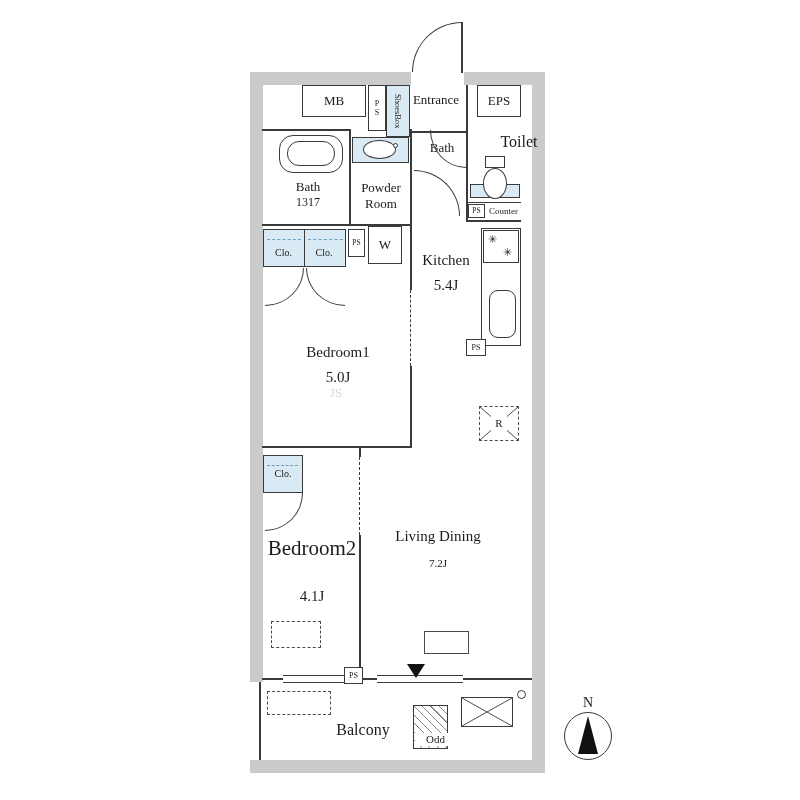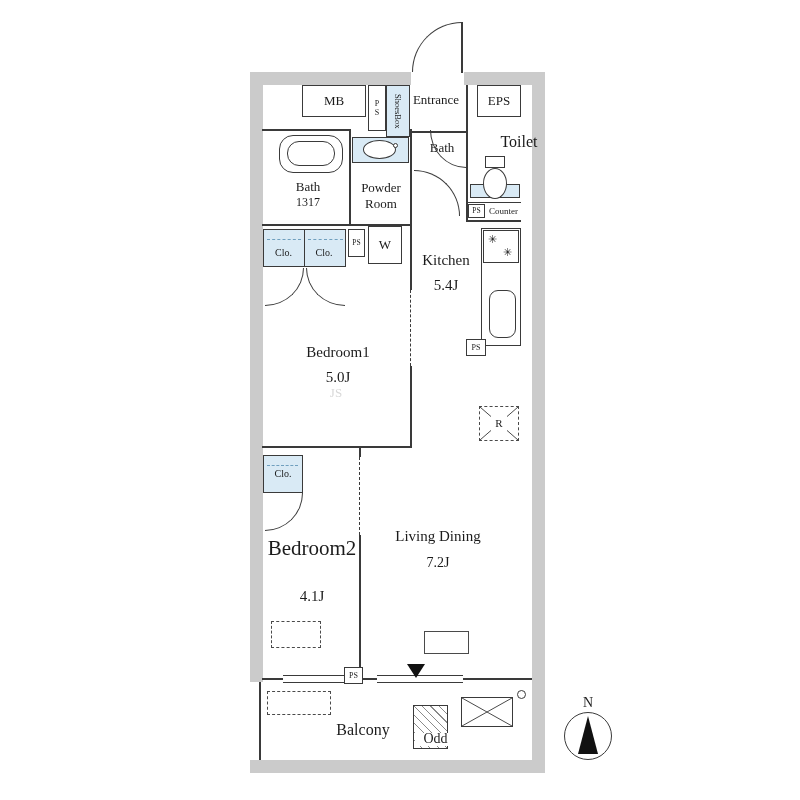--- a/index.html
+++ b/index.html
@@ -159,21 +159,21 @@
       <span>Bedroom2</span>
     </div>
   <div class="abs lbl" style="left:262px;top:588px;width:100px;height:18px;font-size:15px">
       <span>4.1J</span>
     </div>
   <div class="abs dashbox" style="left:271px;top:621px;width:50px;height:27px"></div>
 
   <div class="abs lbl" style="left:382px;top:528px;width:112px;height:18px;font-size:15px">
       <span>Living Dining</span>
     </div>
-  <div class="abs lbl" style="left:382px;top:554px;width:112px;height:18px;font-size:14px">
+  <div class="abs lbl" style="left:382px;top:554px;width:112px;height:18px;font-size:11px">
       <span>7.2J</span>
     </div>
   <div class="abs" style="left:424px;top:631px;width:45px;height:23px;border:1px solid #4a4a4a"></div>
 
   <div class="abs dashbox" style="left:479px;top:406px;width:40px;height:35px">
     <svg width="38" height="33" style="position:absolute;left:0;top:0">
         <line x1="0" y1="0" x2="38" y2="33" stroke="#4a4a4a" stroke-width="1"></line>
         <line x1="38" y1="0" x2="0" y2="33" stroke="#4a4a4a" stroke-width="1"></line>
       </svg>
     <div class="abs lbl" style="left:11px;top:9px;width:16px;height:15px;font-size:11px;background:#fff">
@@ -187,21 +187,21 @@
   <div class="abs thinbox lbl" style="left:344px;top:667px;width:19px;height:17px;font-size:8px">
       <span>PS</span>
     </div>
   <div class="abs" style="left:407px;top:664px;width:0;height:0;border-left:9px solid transparent;border-right:9px solid transparent;border-top:14px solid #111"></div>
 
   <div class="abs ln" style="left:259px;top:682px;width:1.5px;height:78px"></div>
   <div class="abs lbl" style="left:322px;top:722px;width:82px;height:17px;font-size:16px">
       <span>Balcony</span>
     </div>
   <div class="abs hatch" style="left:413px;top:705px;width:35px;height:44px;border:1.2px solid var(--line)">
-    <div class="abs lbl" style="left:1px;top:27px;width:41px;height:13px;font-size:14px;background:#fff">
+    <div class="abs lbl" style="left:1px;top:27px;width:41px;height:13px;font-size:11px;background:#fff">
         <span>Odd</span>
       </div>
   </div>
   <div class="abs" style="left:461px;top:697px;width:52px;height:30px;border:1.2px solid var(--line);background:#fff">
     <svg width="50" height="28" style="position:absolute;left:0;top:0">
         <line x1="0" y1="0" x2="50" y2="28" stroke="#4a4a4a" stroke-width="1"></line>
         <line x1="50" y1="0" x2="0" y2="28" stroke="#4a4a4a" stroke-width="1"></line>
       </svg>
   </div>
   <div class="abs dashbox" style="left:267px;top:691px;width:64px;height:24px"></div>

